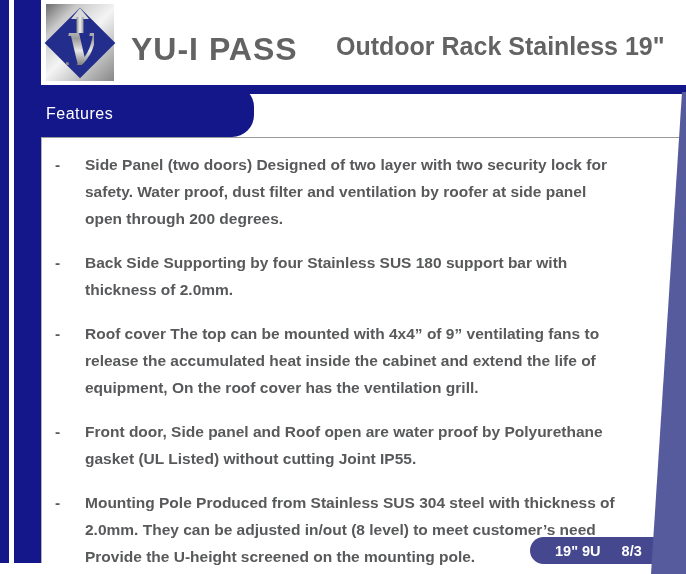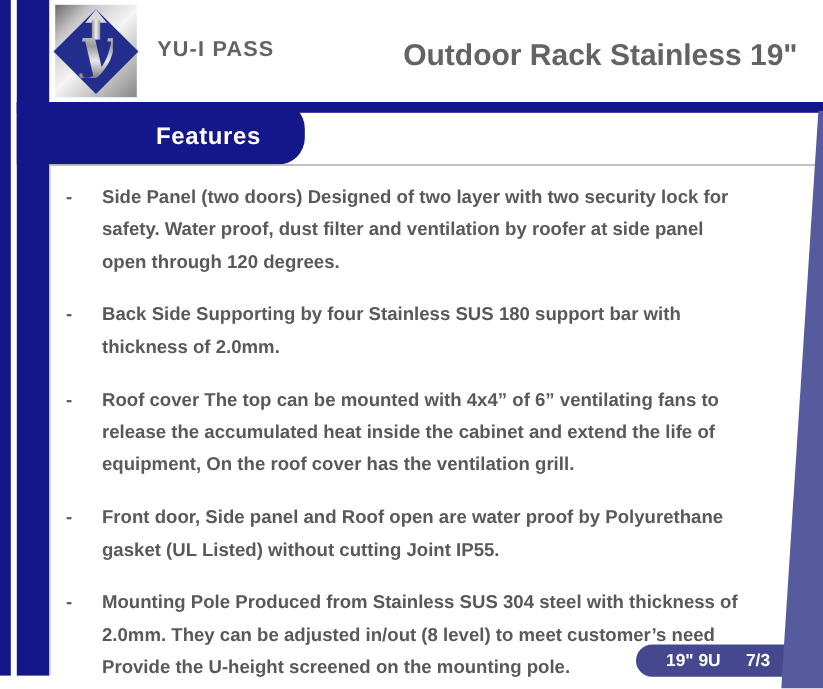--- a/index.html
+++ b/index.html
@@ -27,38 +27,38 @@
     border-bottom:11px solid #d9d9d9;
   }
   .logo-letter {
     position:absolute; left:50%; top:50%; transform:translate(-50%,-54%);
     font-family:"DejaVu Serif", serif; font-weight:bold; font-style:italic;
     font-size:48px; line-height:1;
     background:linear-gradient(180deg,#f5f5f5 0%,#9b9b9b 45%,#e8e8e8 70%,#808080 100%);
     -webkit-background-clip:text; background-clip:text; color:transparent;
   }
   .brand {
-    position:absolute; left:131px; top:31px; font-size:18px; font-weight:bold;
+    position:absolute; left:131px; top:31px; font-size:32px; font-weight:bold;
     color:var(--header-text,#636363); letter-spacing:1px; white-space:nowrap;
   }
   .title {
     position:absolute; left:336px; top:32px; font-size:25px; font-weight:bold;
     color:var(--header-text,#636363); white-space:nowrap;
   }
 
   
   .top-rule { position:absolute; left:14px; top:85px; width:672px; height:9px; background:var(--navy,#13178a); }
   .features-banner {
     position:absolute; left:14px; top:85px; width:240px; height:52px;
     background:var(--navy,#13178a); border-radius:0 22px 22px 0;
     display:flex; align-items:center;
   }
   .features-banner-label {
-    padding-left:116px; padding-top:6px; color:var(--banner-text,#ffffff);
-    font-size:20px; font-weight:bold; letter-spacing:0.5px;
+    padding-left:32px; padding-top:6px; color:var(--banner-text,#ffffff);
+    font-size:16px; font-weight:normal; letter-spacing:0.5px;
   }
 
   
   .content-box {
     position:absolute; left:41px; top:137px; width:644px; height:426px;
     border-left:1px solid #b3b3b3; border-top:1px solid #9a9a9a;
     padding:13px 0 0 13px; box-sizing:border-box; background:#ffffff;
   }
   .feature-item {
     display:flex; margin-bottom:17px;
@@ -107,47 +107,47 @@
   <div class="features-banner">
     <span class="features-banner-label">Features</span>
   </div>
 
   <div class="content-box">
     <div>
         <div class="feature-item">
           <span class="feature-dash">-</span>
           <p class="feature-text">Side Panel (two doors) Designed of two layer with two security lock for
 safety. Water proof, dust filter and ventilation by roofer at side panel
-open through 120 degrees.</p>
+open through 200 degrees.</p>
         </div>
         <div class="feature-item">
           <span class="feature-dash">-</span>
           <p class="feature-text">Back Side Supporting by four Stainless SUS 180 support bar with
 thickness of 2.0mm.</p>
         </div>
         <div class="feature-item">
           <span class="feature-dash">-</span>
-          <p class="feature-text">Roof cover The top can be mounted with 4x4” of 6” ventilating fans to
+          <p class="feature-text">Roof cover The top can be mounted with 4x4” of 9” ventilating fans to
 release the accumulated heat inside the cabinet and extend the life of
 equipment, On the roof cover has the ventilation grill.</p>
         </div>
         <div class="feature-item">
           <span class="feature-dash">-</span>
           <p class="feature-text">Front door, Side panel and Roof open are water proof by Polyurethane
 gasket (UL Listed) without cutting Joint IP55.</p>
         </div>
         <div class="feature-item">
           <span class="feature-dash">-</span>
           <p class="feature-text">Mounting Pole Produced from Stainless SUS 304 steel with thickness of
 2.0mm. They can be adjusted in/out (8 level) to meet customer’s need
 Provide the U-height screened on the mounting pole.</p>
         </div>
       </div>
   </div>
 
   <div class="footer-badge">
     <span class="badge-size">19" 9U</span>
-    <span class="badge-page">7/3</span>
+    <span class="badge-page">8/3</span>
   </div>
 
   <div class="right-wedge"></div>
 
 </div>
 
 </body></html>

